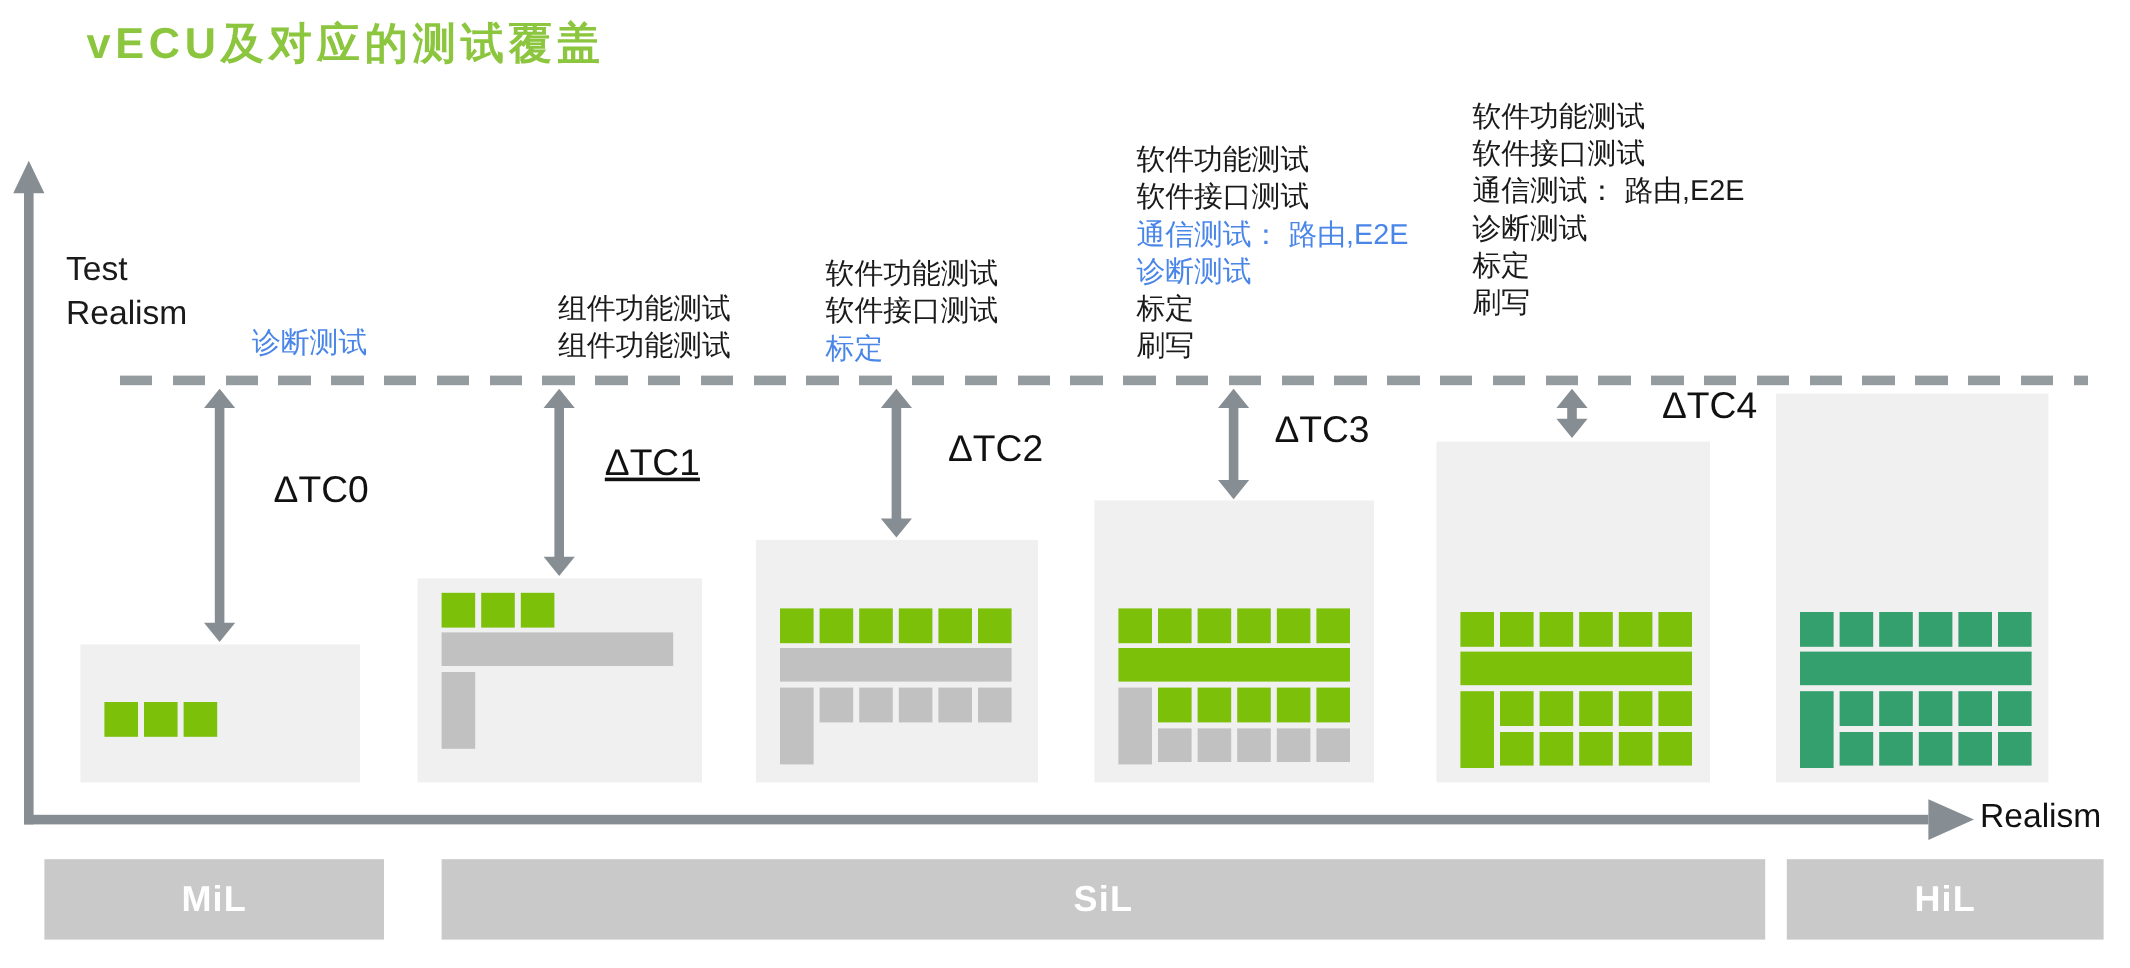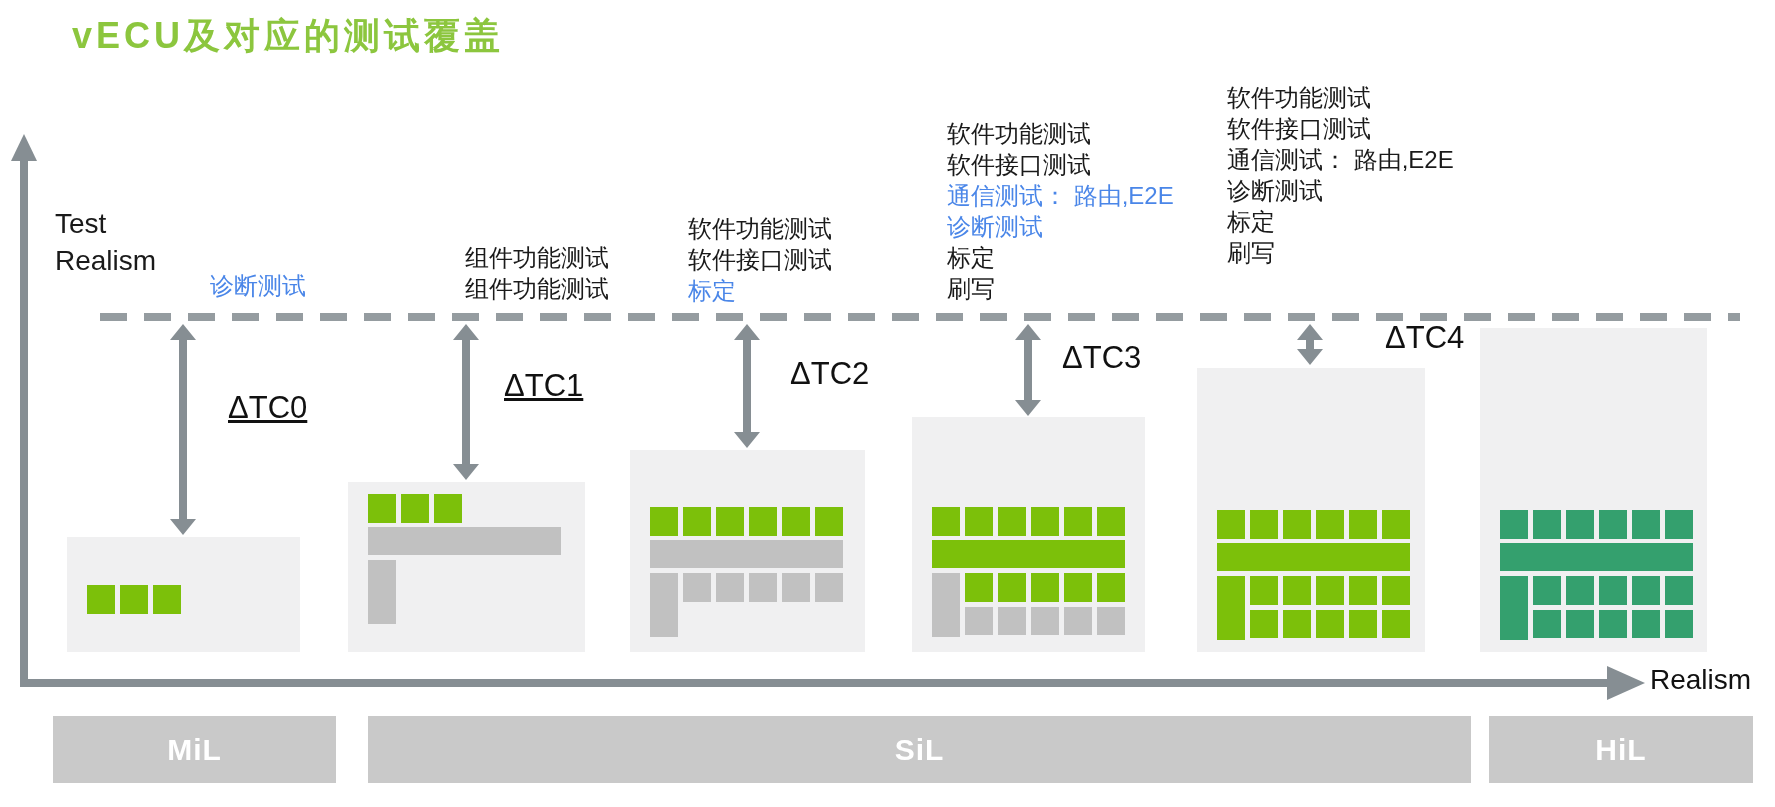--- a/index.html
+++ b/index.html
@@ -68,21 +68,21 @@
     border-top:16px solid var(--axis);}
   .v-arrow .v-shaft{position:absolute;left:9px;top:13px;bottom:13px;width:8px;background:var(--axis);}
   .ar-0{left:170px;top:324px;height:211px;}
   .ar-1{left:453px;top:324px;height:156px;}
   .ar-2{left:734px;top:324px;height:124px;}
   .ar-3{left:1015px;top:324px;height:92px;}
   .ar-4{left:1297px;top:324px;height:41px;}
 
   
   .delta-label{position:absolute;font-size:31px;color:#111;white-space:nowrap;}
-  .dl-0{left:228px;top:390px;text-decoration:underline;}
+  .dl-0{left:228px;top:390px;}
   .dl-1{left:504px;top:368px;text-decoration:underline;}
   .dl-2{left:790px;top:356px;}
   .dl-3{left:1062px;top:340px;}
   .dl-4{left:1385px;top:320px;}
 
   
   .vecu-box{position:absolute;background:var(--box-bg);}
   .bx-0{left:67px;top:537px;width:233px;height:115px;}
   .bx-1{left:348px;top:482px;width:237px;height:170px;}
   .bx-2{left:630px;top:450px;width:235px;height:202px;}
@@ -105,21 +105,21 @@
   .offsetrow .sq{height:28px;}
   .tall{width:28px;height:64px;flex:0 0 auto;}
   .hbar{width:100%;height:28px;}
 
   
   .stage-bar{
     position:absolute;top:716px;height:67px;background:var(--stage);
     display:flex;align-items:center;justify-content:center;
     color:#ffffff;font-size:30px;font-weight:bold;letter-spacing:1px;
   }
-  .st-0{left:53px;width:283px;}
+  .st-0{left:37px;width:283px;}
   .st-1{left:368px;width:1103px;}
   .st-2{left:1489px;width:264px;}
 </style>
 </head>
 <body>
 
 <div class="abs" id="page-title">vECU及对应的测试覆盖</div>
 
 <div class="abs" id="y-axis-label">Test
 Realism</div>

